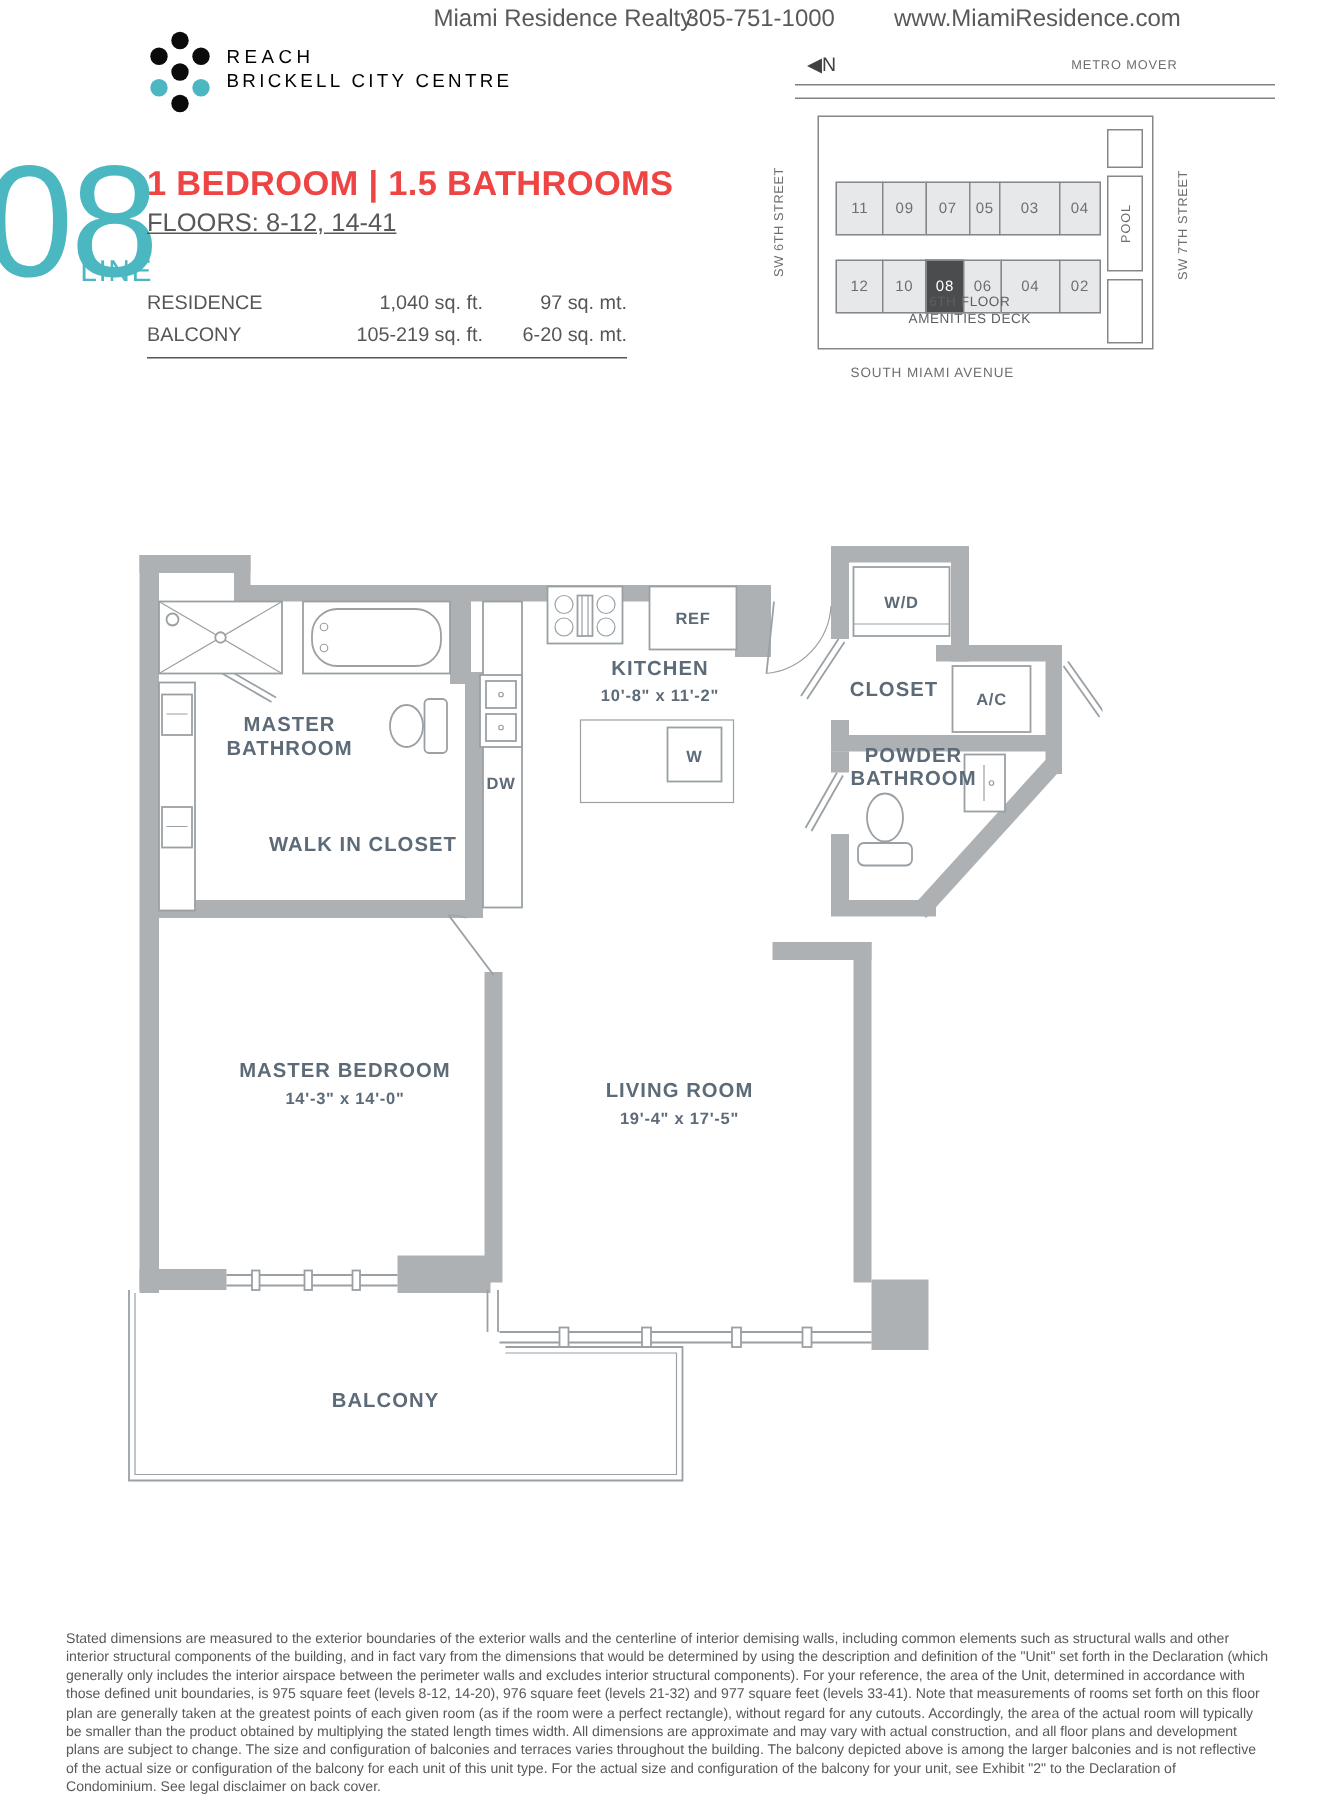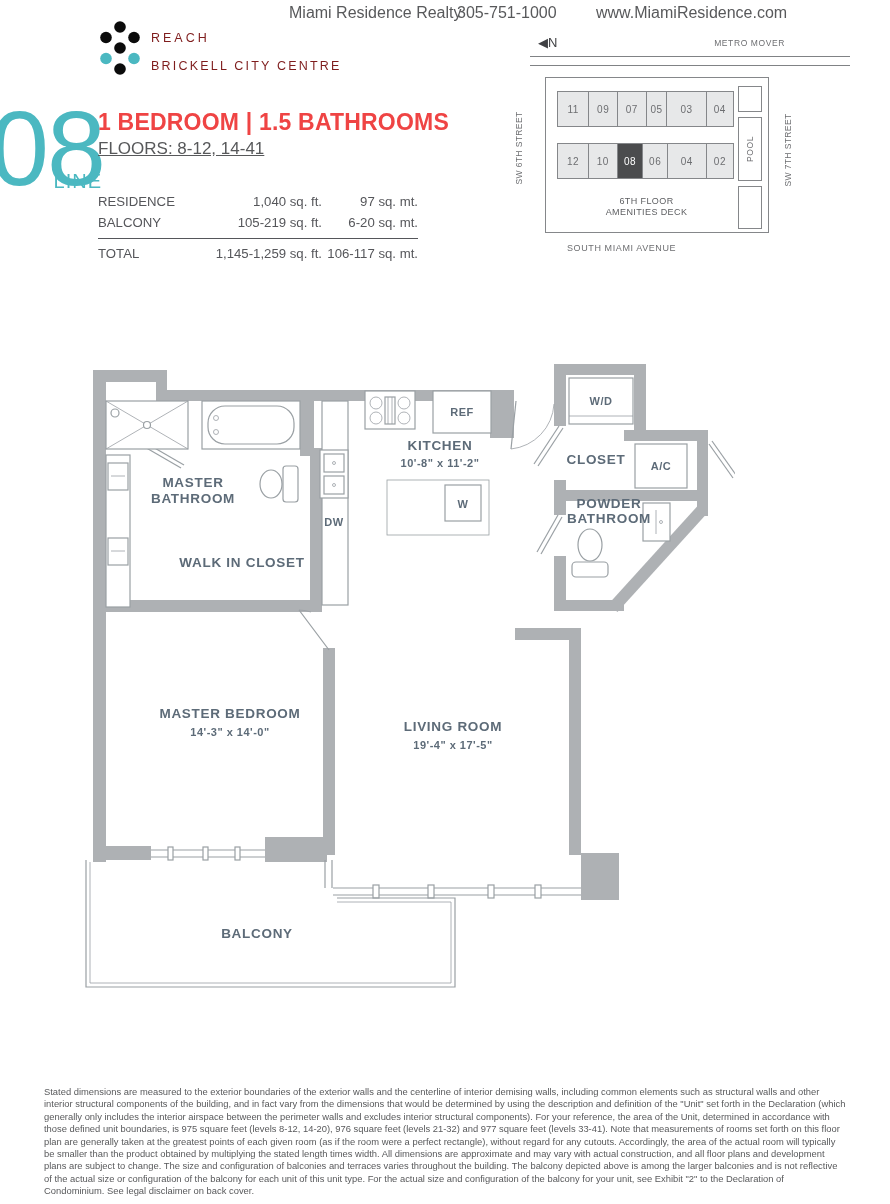--- a/index.html
+++ b/index.html
@@ -4,23 +4,23 @@
 <style>
   * { margin:0; padding:0; box-sizing:border-box; }
   html,body { background:#ffffff; }
   body { width:890px; height:1204px; position:relative; font-family:"Liberation Sans", sans-serif; color:#58595b; overflow:hidden; }
 
   
   .hdr-item { position:absolute; top:4px; font-size:16px; color:#58595b; }
 
   
   .logo-dots { position:absolute; left:98px; top:20px; }
-  .logo-text { position:absolute; left:151px; top:31px; color:#7f1d1d; }
+  .logo-text { position:absolute; left:151px; top:31px; color:#000000; }
   .logo-text .l1 { font-size:12.5px; letter-spacing:3px; font-weight:500; }
-  .logo-text .l2 { font-size:12.5px; letter-spacing:2.2px; font-weight:500; margin-top:14px; }
+  .logo-text .l2 { font-size:12.5px; letter-spacing:2.2px; font-weight:500; margin-top:2px; }
 
   
   .line-num { position:absolute; left:-10px; top:88px; font-size:106px; font-weight:200; color:#4bb8c1; letter-spacing:-2px; }
   .line-word { position:absolute; left:42px; top:170px; width:60px; text-align:right; font-size:20px; color:#4bb8c1; letter-spacing:1px; }
 
   
   .unit-title { position:absolute; left:98px; top:109px; font-size:23px; font-weight:600; color:#ef4444; letter-spacing:.2px; }
   .unit-floors { position:absolute; left:98px; top:139px; font-size:17px; color:#57585a;text-decoration:underline; }
 
   .area-table { position:absolute; left:98px; top:191px; width:320px; font-size:13.2px; color:#55565a; }
@@ -28,21 +28,21 @@
   .area-row .v { text-align:right; }
   .area-divider { border-top:1.3px solid #55565a; margin:5px 0 4px 0; }
 
   
   .keyplan { position:absolute; left:505px; top:35px; width:310px; height:235px; color:#6d6e71; }
   .kp-north { position:absolute; left:33px; top:0px; font-size:13px; color:#404144; font-weight:500; }
   .kp-metro { position:absolute; left:60px; top:3px; width:220px; text-align:right; font-size:8.5px; letter-spacing:.6px; }
   .kp-rail1 { position:absolute; left:25px; top:21px; width:320px; border-top:1px solid #808285; }
   .kp-rail2 { position:absolute; left:25px; top:30px; width:320px; border-top:1px solid #808285; }
   .kp-box { position:absolute; left:40px; top:42px; width:224px; height:156px; border:1px solid #85878a; }
-  .kp-units { position:absolute; left:11px; top:13px; width:176px;border-radius:21px; }
+  .kp-units { position:absolute; left:11px; top:43px; width:176px;border-radius:21px; }
   .kp-row { display:flex; height:36px; }
   .kp-row + .kp-row { margin-top:16px;justify-content:center; }
   .kp-cell { border:1px solid #85878a; background:#e7e8e9; display:flex; align-items:center; justify-content:center; font-size:10px; letter-spacing:.5px; color:#6d6e71; margin-right:-1px; }
   .kp-cell.hl { background:#4b4c4e; color:#ffffff; }
   .kp-poolcol { position:absolute; left:192px; top:0; width:24px; }
   .kp-pc { border:1px solid #85878a; margin-top:0; }
   .kp-pool { display:flex; align-items:center; justify-content:center; }
   .kp-pool span { transform:rotate(-90deg); font-size:8.5px; letter-spacing:.6px; white-space:nowrap; }
   .kp-amen { position:absolute; left:18px; top:118px; width:165px; text-align:center; font-size:9px; line-height:11px; letter-spacing:.4px; color:#5d5e61; }
   .kp-street-l { position:absolute; left:-36px; top:108px; width:100px; text-align:center; font-size:8.5px; letter-spacing:.4px; transform:rotate(-90deg); }
@@ -93,25 +93,20 @@
     <div>RESIDENCE</div>
     <div class="v">1,040 sq. ft.</div>
     <div class="v">97 sq. mt.</div>
   </div>
   <div class="area-row">
     <div>BALCONY</div>
     <div class="v">105-219 sq. ft.</div>
     <div class="v">6-20 sq. mt.</div>
   </div>
   <div class="area-divider"></div>
-  <div class="area-row">
-    <div>TOTAL</div>
-    <div class="v">1,145-1,259 sq. ft.</div>
-    <div class="v">106-117 sq. mt.</div>
-  </div>
 </div>
 
 <div class="keyplan">
   <div class="kp-north">◀<span>N</span></div>
   <div class="kp-metro">METRO MOVER</div>
   <div class="kp-rail1"></div>
   <div class="kp-rail2"></div>
 
   <div class="kp-street-l">SW 6TH STREET</div>
   <div class="kp-street-r">SW 7TH STREET</div>

